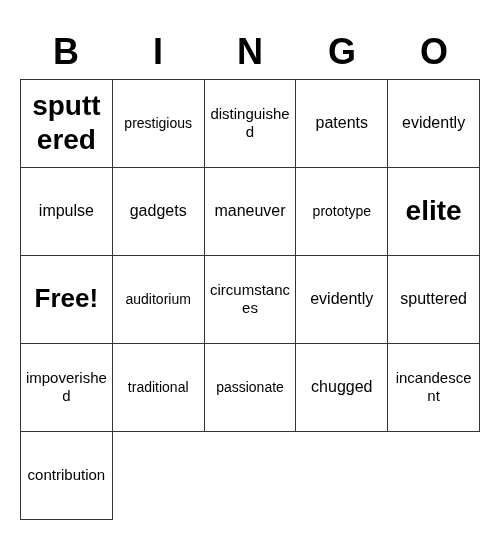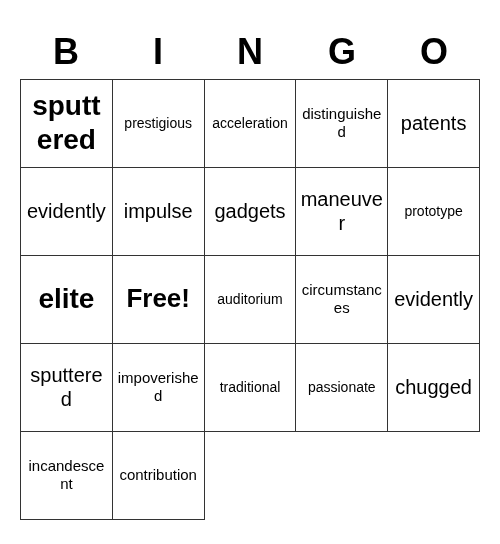--- a/index.html
+++ b/index.html
@@ -45,21 +45,21 @@
       word-break: break-word;
     }
     .bingo-cell span {
       line-height: 1.2;
     }
     .size-large {
       font-size: 28px;
       font-weight: bold;
     }
     .size-medium {
-      font-size: 20px;
+      font-size: 16px;
       font-weight: normal;
     }
     .size-small {
       font-size: 14px;
       font-weight: normal;
     }
     .size-xsmall {
       font-size: 15px;
       font-weight: normal;
     }
@@ -78,23 +78,20 @@
       <div class="bingo-header-cell">N</div>
       <div class="bingo-header-cell">G</div>
       <div class="bingo-header-cell">O</div>
     </div>
   <div class="bingo-grid">
   <div class="bingo-cell">
         <span class="size-large">sputtered</span>
       </div>
       <div class="bingo-cell">
         <span class="size-small">prestigious</span>
-      </div>
-      <div class="bingo-cell">
-        <span class="size-small">acceleration</span>
       </div>
       <div class="bingo-cell">
         <span class="size-xsmall">distinguished</span>
       </div>
       <div class="bingo-cell">
         <span class="size-medium">patents</span>
       </div>
       <div class="bingo-cell">
         <span class="size-medium">evidently</span>
       </div>

